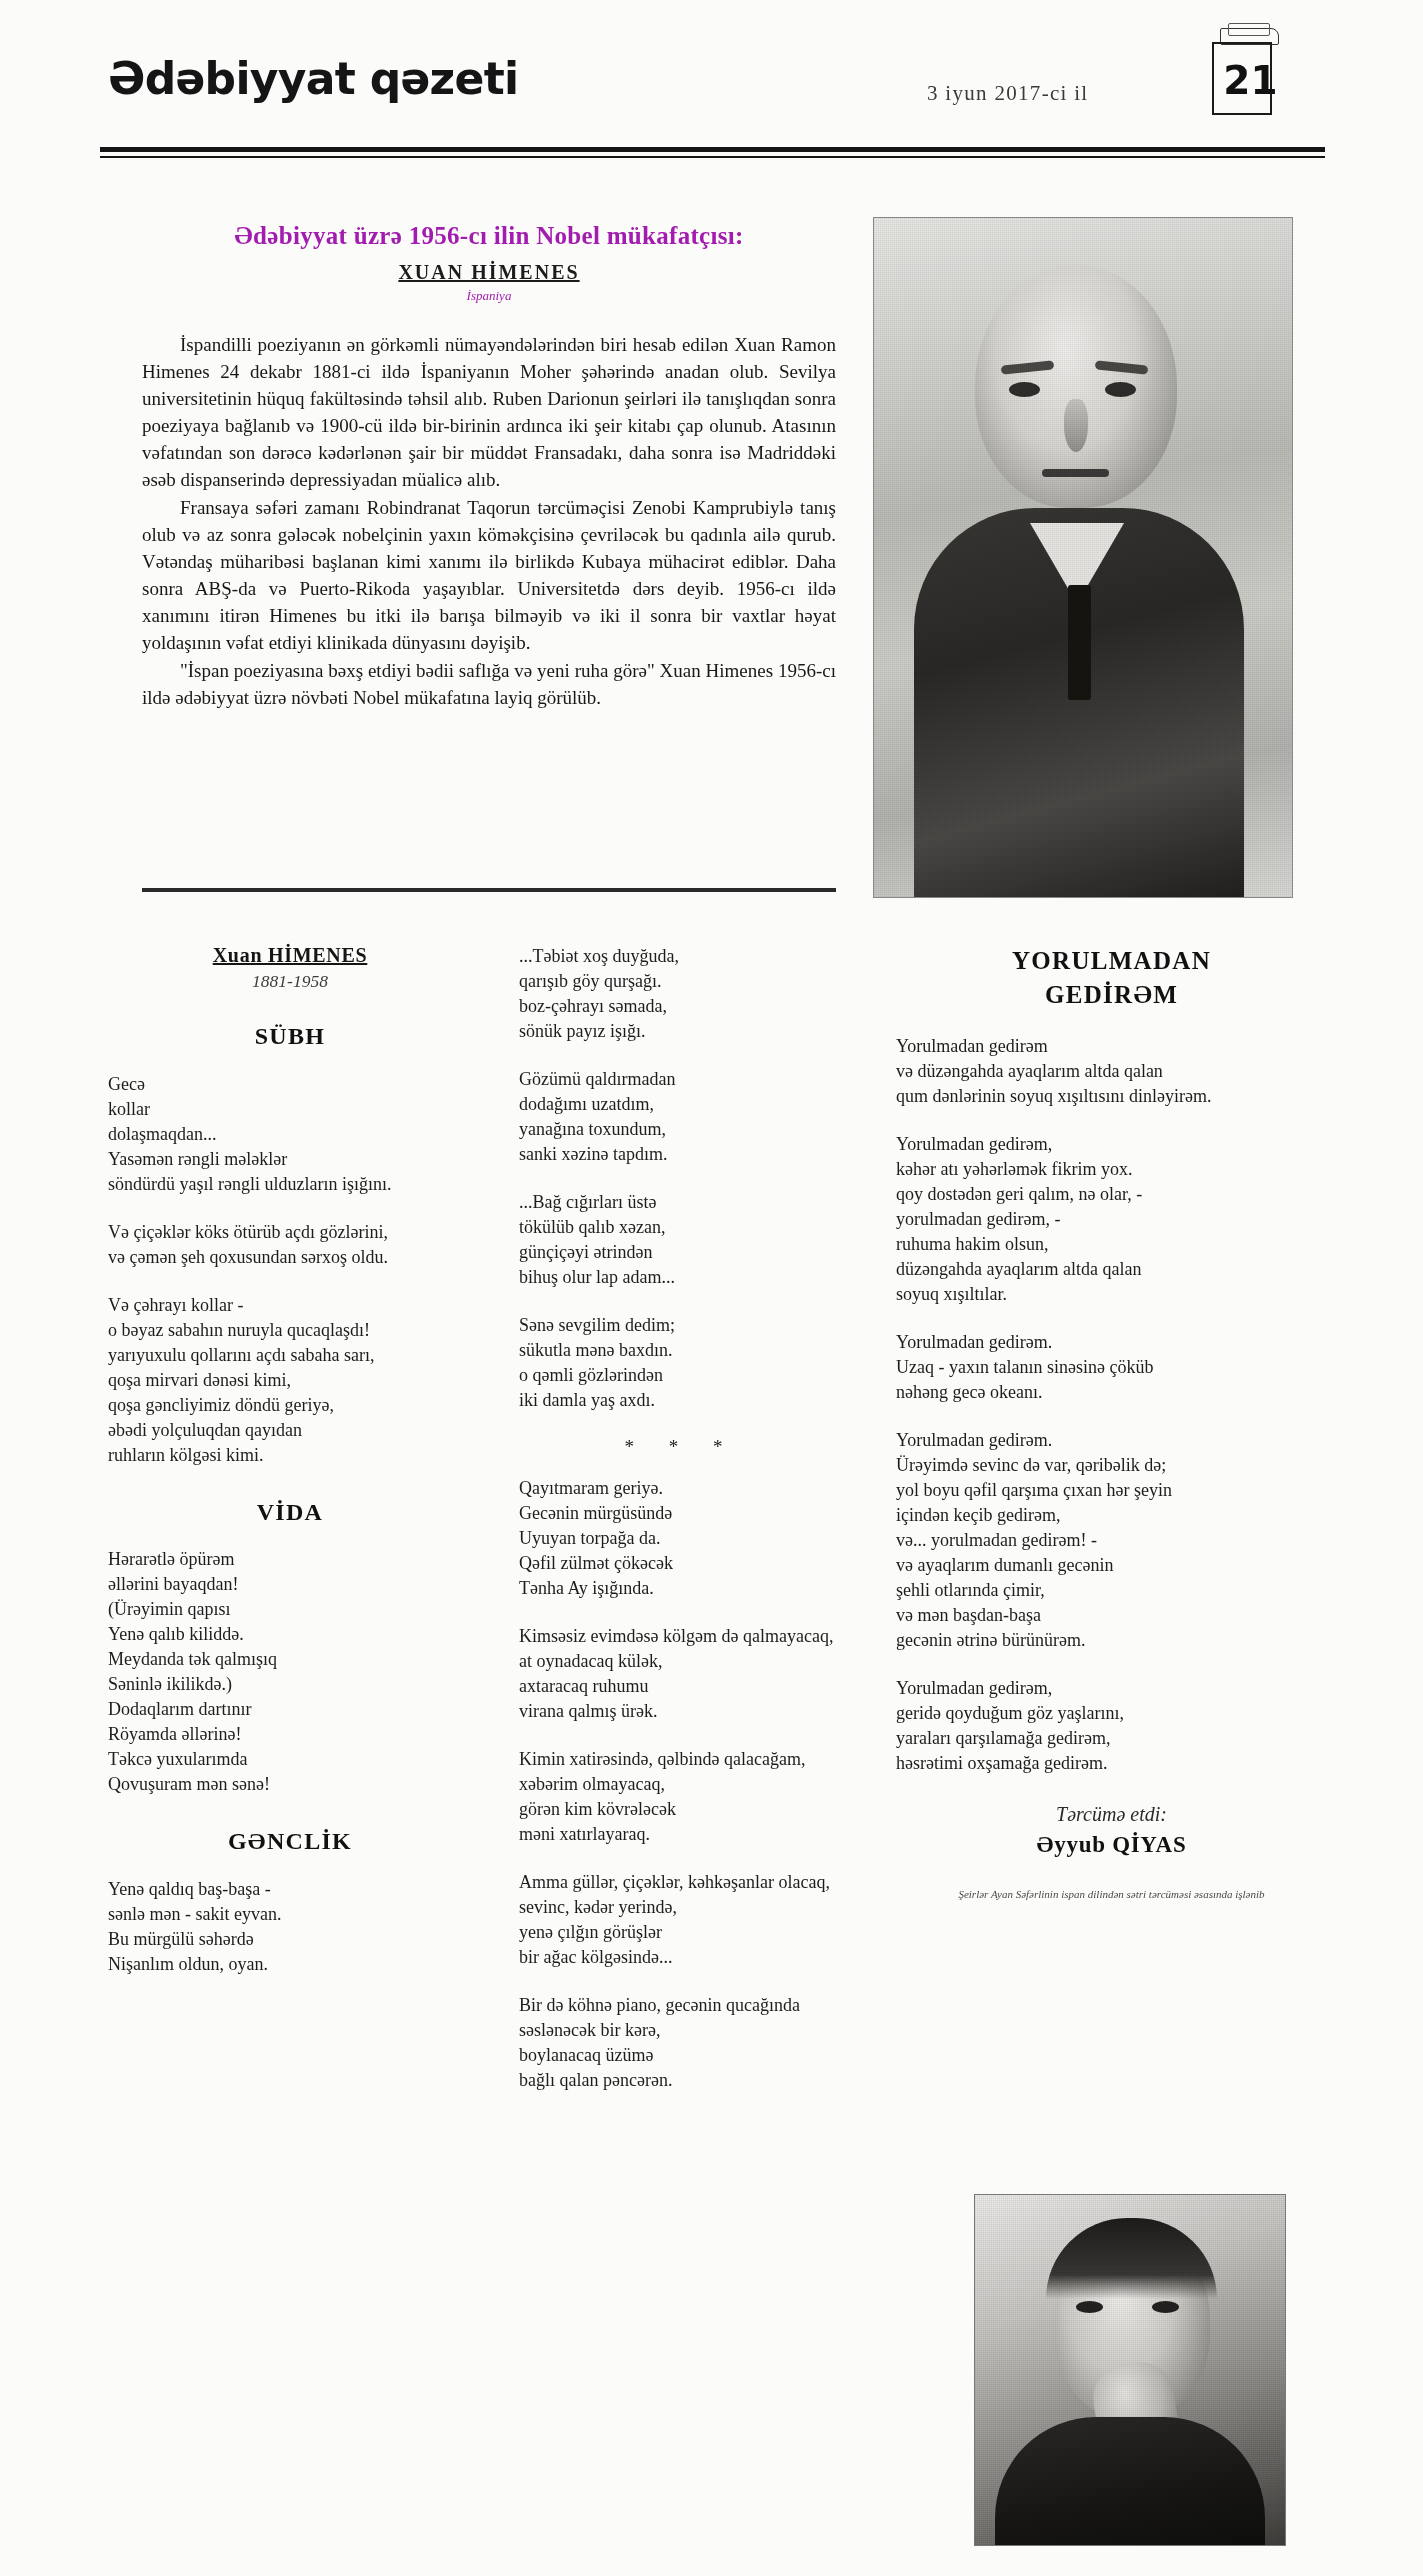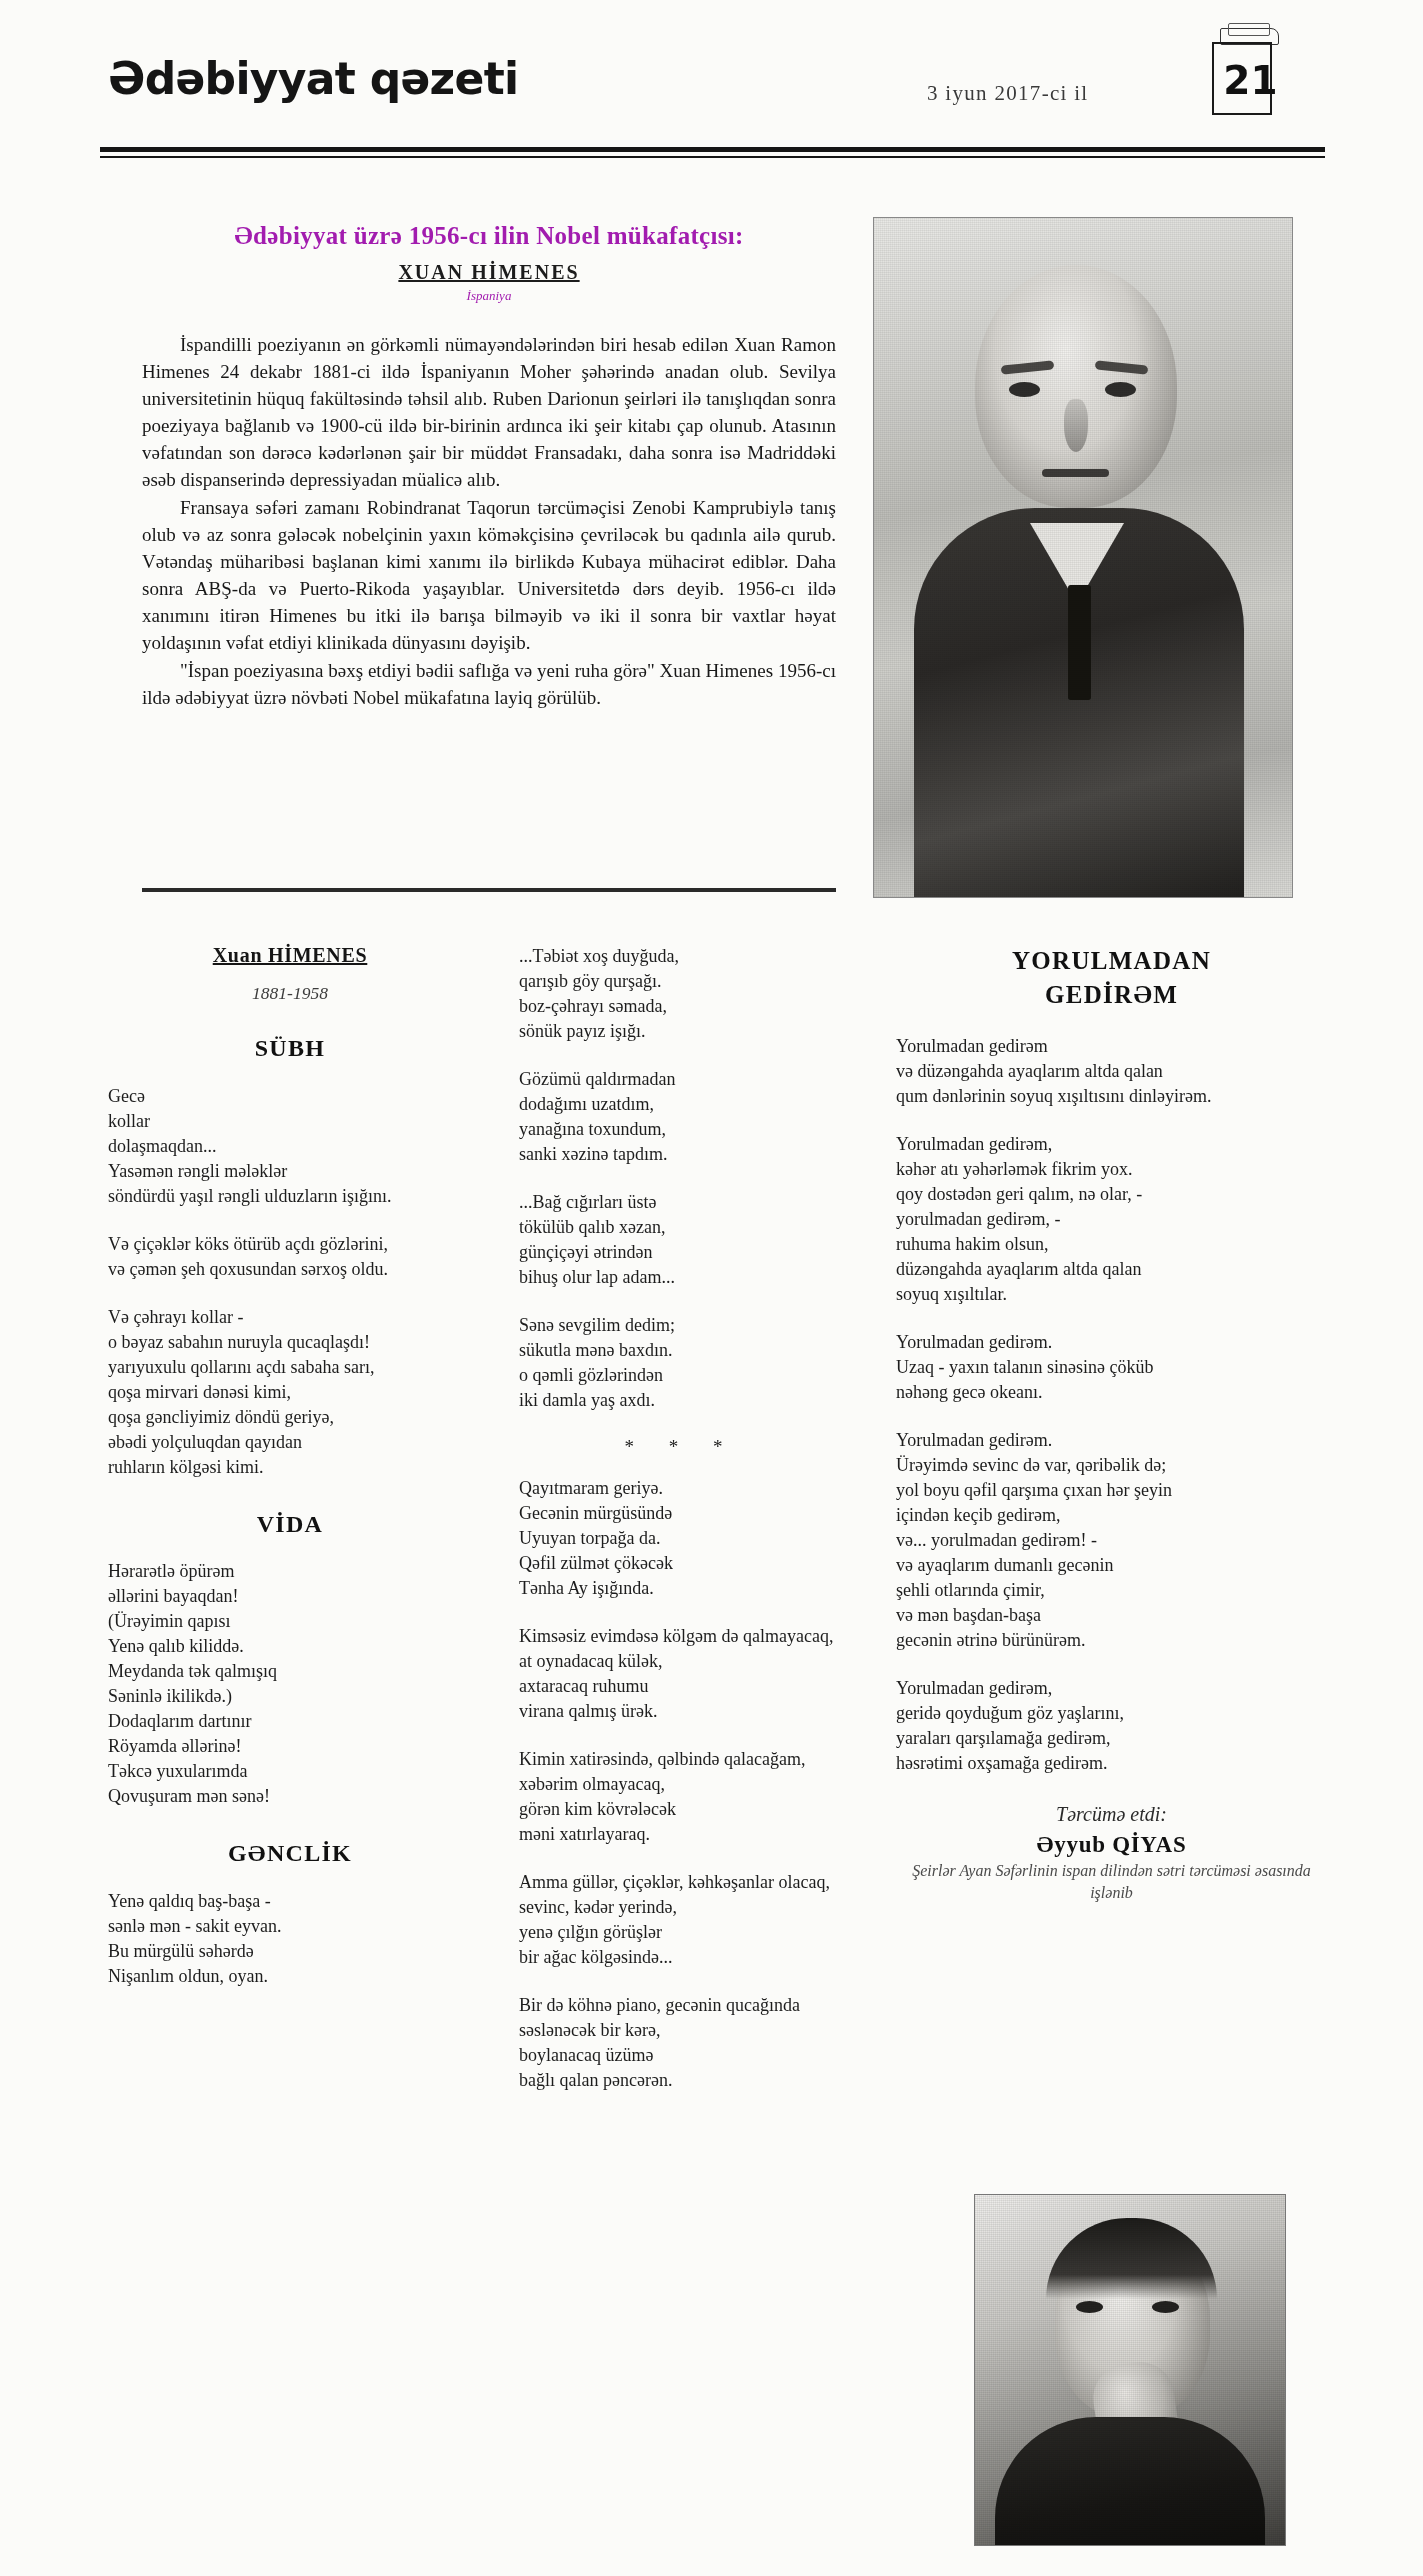--- a/index.html
+++ b/index.html
@@ -263,21 +263,21 @@
     font-size: 20px;
     letter-spacing: 0.7px;
     text-decoration: underline;
     color: #151515;
   }
   .poet-years {
     text-align: center;
     font-style: italic;
     font-size: 17.5px;
     color: #3c3c3c;
-    margin-top: 16px;
+    margin-top: 4px;
   }
   .poem-title {
     text-align: center;
     font-family: "Liberation Serif", serif;
     font-weight: bold;
     font-size: 24px;
     letter-spacing: 1.3px;
     color: #111;
     margin: 31px 0 21.6px 0;
   }
@@ -314,24 +314,24 @@
     font-family: "Liberation Serif", serif;
     font-weight: bold;
     font-size: 23px;
     letter-spacing: 0.7px;
     margin-top: 6.7px;
     color: #111;
   }
   .translator-note {
     text-align: center;
     font-style: italic;
-    font-size: 16px;
+    font-size: 11px;
     line-height: 21.6px;
     color: #4a4a4a;
-    margin-top: 2px;
+    margin-top: 26px;
   }
 
   
   .portrait-bottom {
     position: absolute;
     left: 974px;
     top: 2194px;
     width: 310px;
     height: 350px;
     border: 1.3px solid #777;

